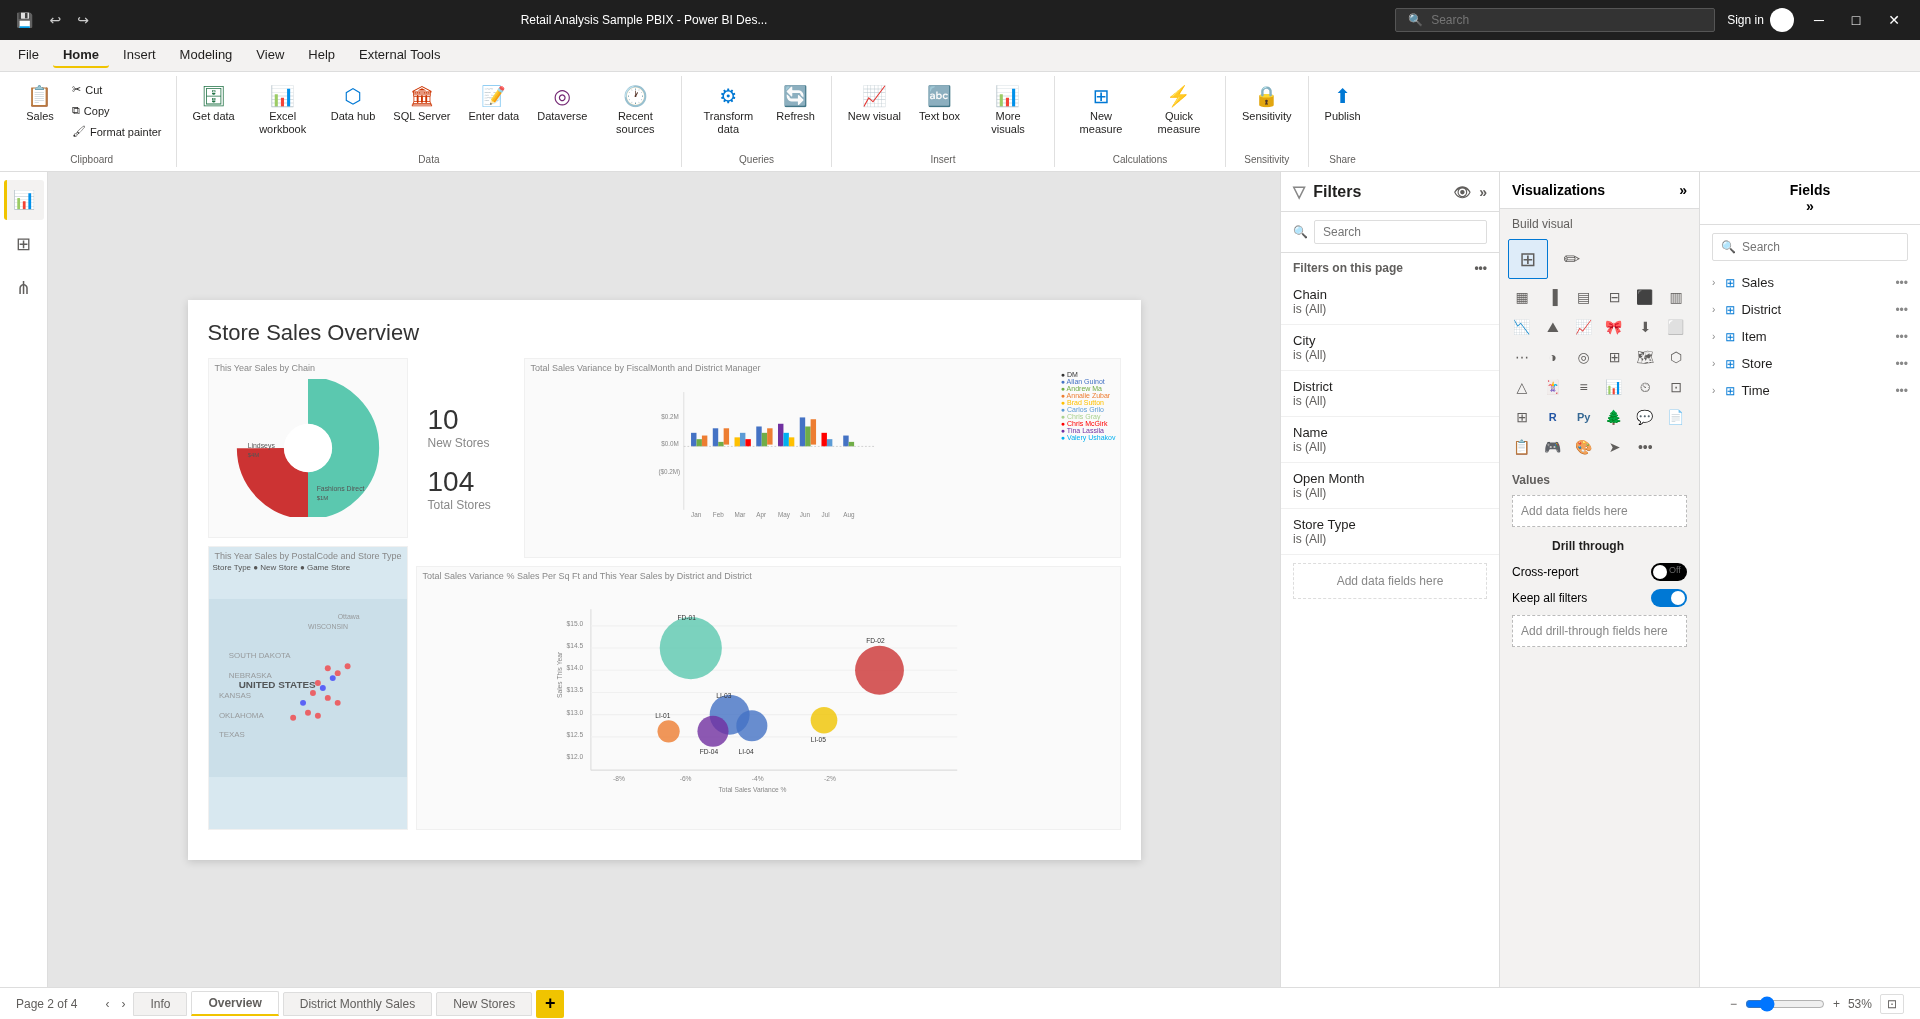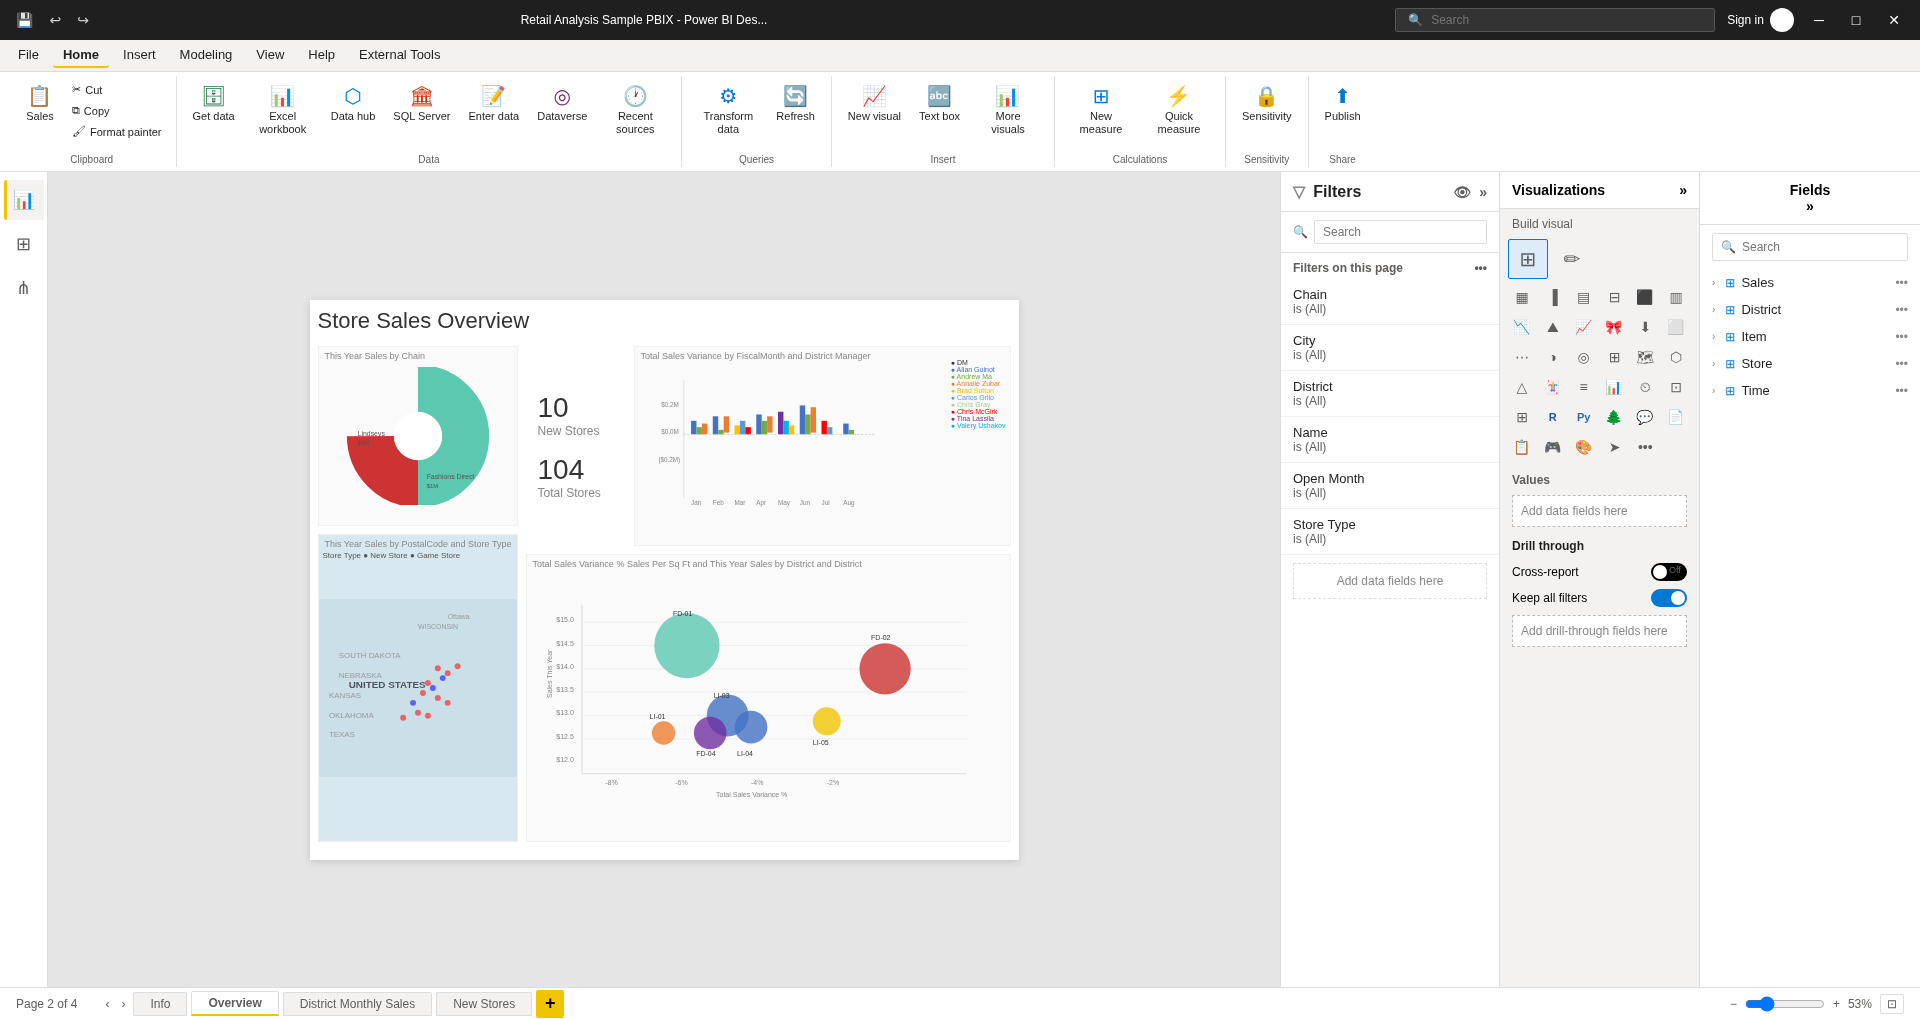--- a/index.html
+++ b/index.html
@@ -75,22 +75,22 @@
     
     .canvas-area {
       flex: 1; background: #e5e5e5; display: flex; flex-direction: column;
       overflow: hidden;
     }
     .canvas-content {
       flex: 1; display: flex; align-items: center; justify-content: center;
       padding: 20px;
     }
     .report-page {
-      background: #fff; width: 709px; height: 560px; position: relative;
-      box-shadow: 0 2px 8px rgba(0,0,0,0.15); padding: 8px;
+      background: #fff; width: 953px; height: 560px; position: relative;
+      box-shadow: 0 2px 8px rgba(0,0,0,0.15); padding: 20px;
     }
     .page-title { font-size: 22px; color: #333; font-weight: 300; margin-bottom: 12px; }
     .chart-box { border: 1px solid #f0f0f0; background: #fafafa; position: relative; overflow: hidden; }
     .chart-label { font-size: 9px; color: #888; position: absolute; top: 4px; left: 6px; }
 
     
     .filters-panel {
       width: 220px; background: #fff; border-left: 1px solid #ddd; border-right: 1px solid #ddd;
       display: flex; flex-direction: column; overflow: hidden;
     }
@@ -143,21 +143,21 @@
       cursor: pointer; border-radius: 2px; font-size: 14px; color: #605e5c;
       border: 1px solid transparent;
     }
     .viz-icon.active { background: #deecf9; border-color: #0078d4; }
     .viz-section-label { font-size: 12px; color: #605e5c; padding: 8px 12px 4px; font-weight: 600; }
     .values-box {
       margin: 4px 12px; border: 1px dashed #bbb; padding: 8px; color: #888;
       font-size: 12px; cursor: pointer; background: #fff;
     }
     .drill-section { padding: 8px 12px; }
-    .drill-label { font-size: 12px; font-weight: 600; color: #201f1e; margin-bottom: 6px; }
+    .drill-label { font-size: 12px; font-weight: 600; color: #201f1e; margin-bottom: 6px; margin-left: 40px; }
     .drill-item {
       display: flex; align-items: center; justify-content: space-between;
       padding: 4px 0; font-size: 12px;
     }
     .toggle {
       width: 36px; height: 18px; border-radius: 10px; position: relative; cursor: pointer;
     }
     .toggle-off { background: #000000; }
     .toggle-on { background: #0078d4; }
     .toggle::after {

